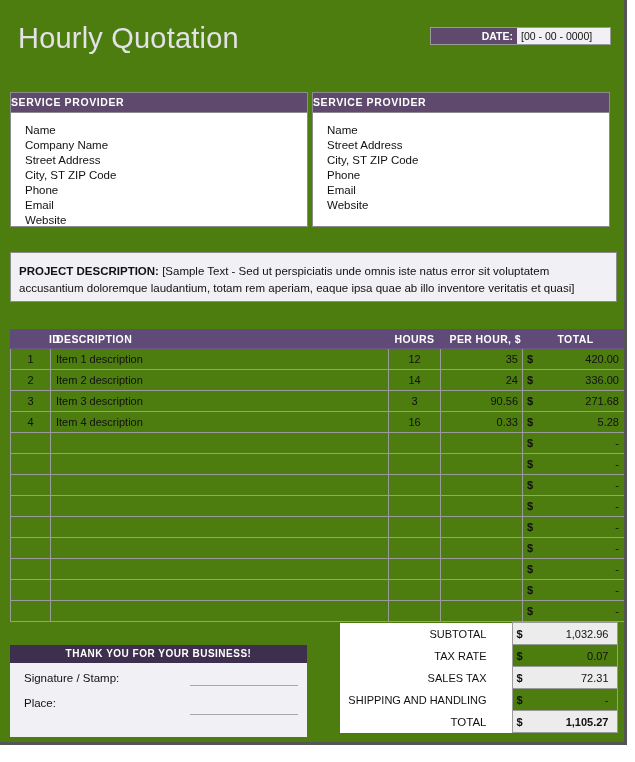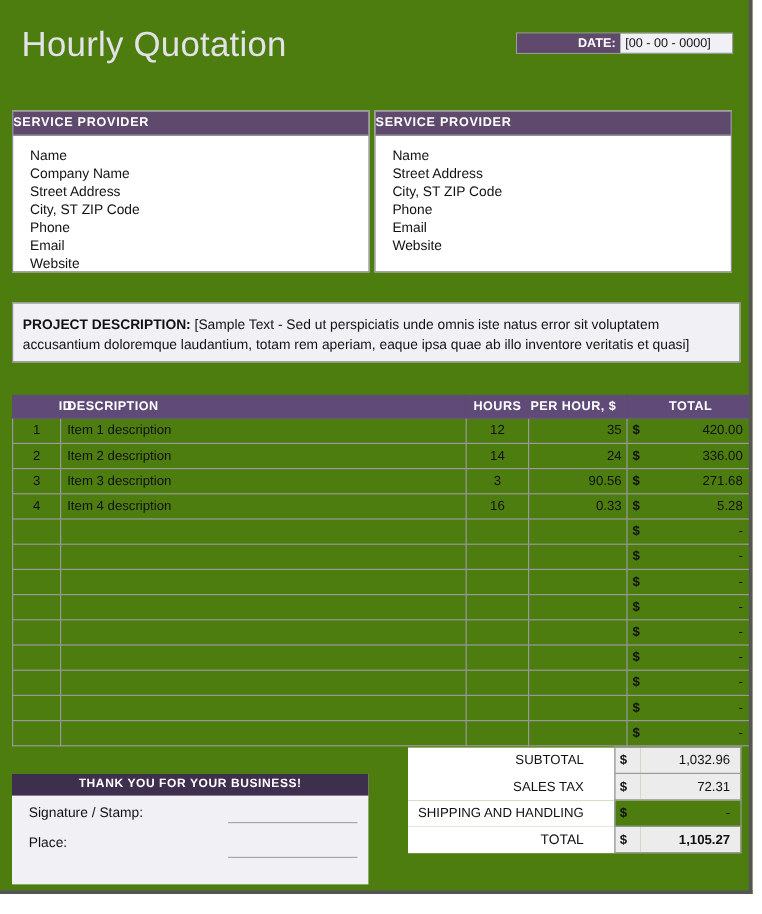--- a/index.html
+++ b/index.html
@@ -282,21 +282,21 @@
   <div class="project-desc">
     <p><b>PROJECT DESCRIPTION:</b><span> [Sample Text - Sed ut perspiciatis unde omnis iste natus error sit voluptatem accusantium doloremque laudantium, totam rem aperiam, eaque ipsa quae ab illo inventore veritatis et quasi]</span></p>
   </div>
 
   <table class="items">
     <thead>
       <tr>
         <th class="col-id">ID</th>
         <th class="col-desc sep" style="text-align:left;padding-left:5px;">DESCRIPTION</th>
         <th class="col-hours sep">HOURS</th>
-        <th class="col-rate sep" style="text-align:left;">PER HOUR, $</th>
+        <th class="col-rate sep" style="text-align:right;">PER HOUR, $</th>
         <th class="col-cur sep"></th>
         <th class="col-total" style="text-align:center;padding-right:22px;">TOTAL</th>
       </tr>
     </thead>
     <tbody id="items-body">
         <tr>
           <td class="col-id">1</td>
           <td class="col-desc">Item 1 description</td>
           <td class="col-hours">12</td>
           <td class="col-rate">35</td>
@@ -401,20 +401,25 @@
         </tr>
       </tbody>
   </table>
 
   <table class="totals">
     <tbody id="totals-body">
         <tr class="shaded">
           <td class="t-label">SUBTOTAL</td>
           <td class="t-cur">$</td>
           <td class="t-val">1,032.96</td>
+        </tr>
+        <tr>
+          <td class="t-label">TAX RATE</td>
+          <td class="t-cur">$</td>
+          <td class="t-val">0.07</td>
         </tr>
         <tr class="shaded">
           <td class="t-label">SALES TAX</td>
           <td class="t-cur">$</td>
           <td class="t-val">72.31</td>
         </tr>
         <tr>
           <td class="t-label">SHIPPING AND HANDLING</td>
           <td class="t-cur">$</td>
           <td class="t-val">-</td>

